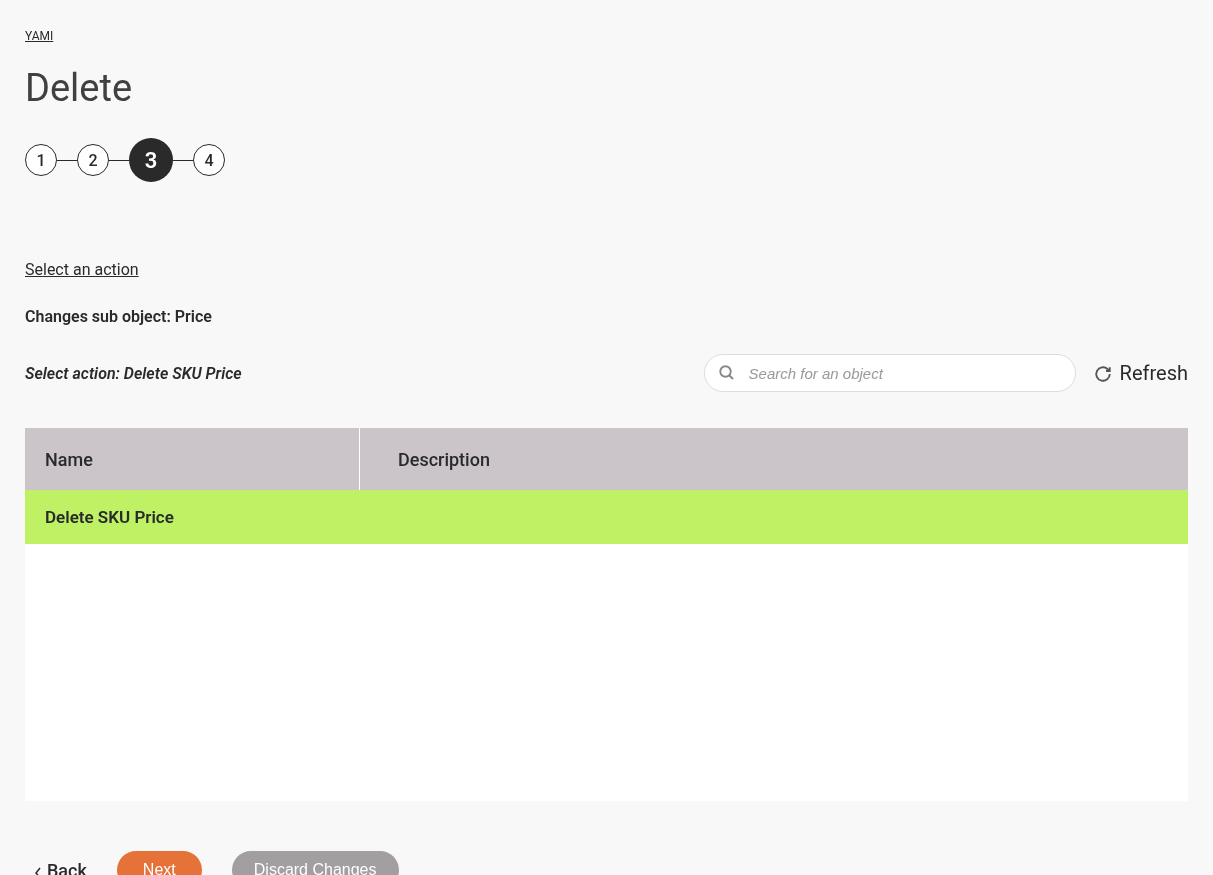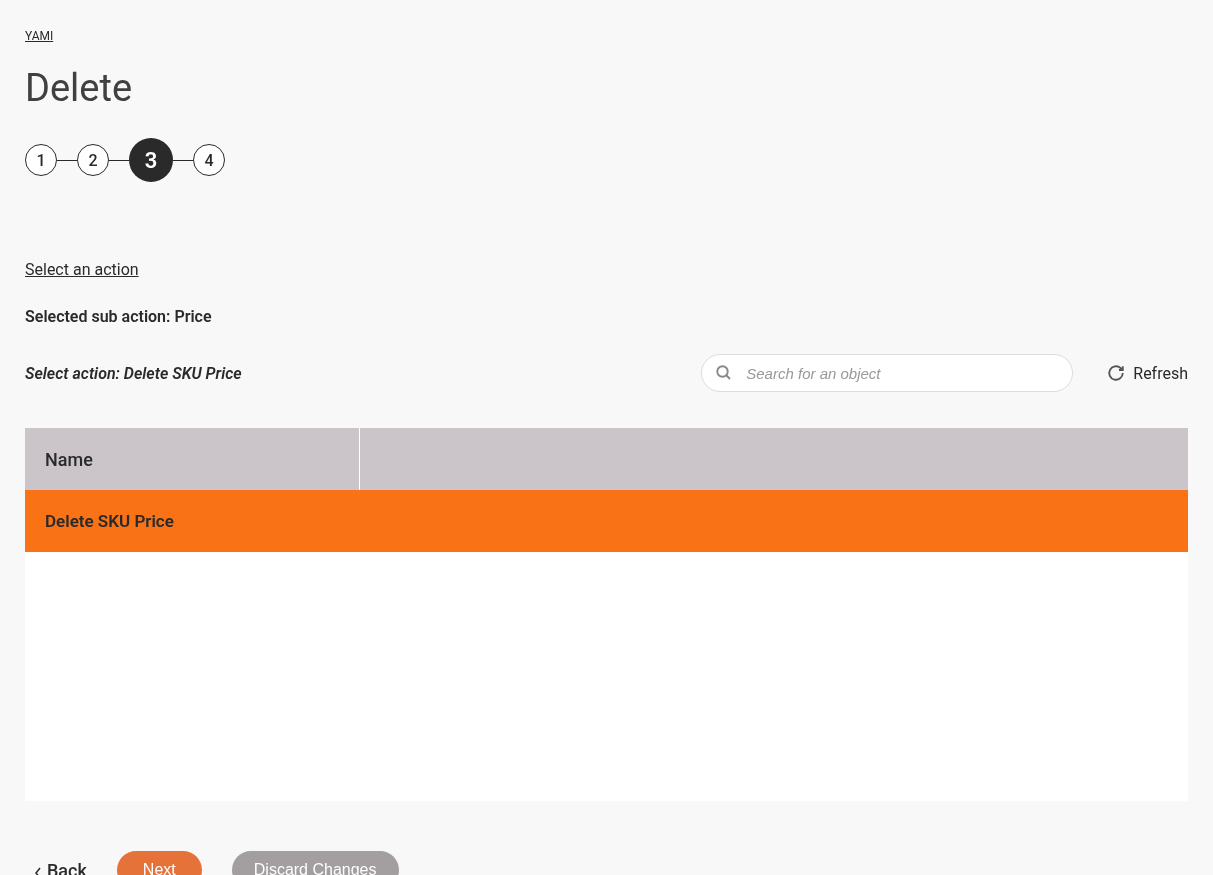--- a/index.html
+++ b/index.html
@@ -81,21 +81,21 @@
     }
     .selected-action {
       font-size: 16px;
       font-weight: 600;
       color: #2a2a2a;
       font-style: italic;
     }
     .search-refresh {
       display: flex;
       align-items: center;
-      gap: 34px;
+      gap: 18px;
     }
     .search-box {
       position: relative;
       width: 372px;
     }
     .search-box input {
       width: 100%;
       height: 38px;
       border: 1px solid #ddd;
       border-radius: 19px;
@@ -117,21 +117,21 @@
       transform: translateY(-50%);
       width: 18px;
       height: 18px;
       color: #888;
     }
     .refresh-btn {
       display: flex;
       align-items: center;
       gap: 8px;
       cursor: pointer;
-      font-size: 16px;
+      font-size: 20px;
       color: #2a2a2a;
     }
     .refresh-icon {
       width: 18px;
       height: 18px;
       color: #555;
     }
     .table-container {
       margin-top: 36px;
       background: #fff;
@@ -157,22 +157,22 @@
       flex: 1;
       padding: 0 20px;
       display: flex;
       align-items: center;
       font-size: 18px;
       font-weight: 500;
       color: #2a2a2a;
     }
     .table-row {
       display: flex;
-      background: #f97316;
-      height: 62px;
+      background: #bef264;
+      height: 54px;
       cursor: pointer;
     }
     .table-row .col-name,
     .table-row .col-desc {
       font-weight: 600;
       font-size: 17px;
       border-right: none;
     }
     .footer-buttons {
       display: flex;
@@ -229,21 +229,21 @@
   <div class="step-line"></div>
   <div class="step">2</div>
   <div class="step-line"></div>
   <div class="step active">3</div>
   <div class="step-line"></div>
   <div class="step">4</div>
 </div>
 
 <div class="instruction">Select an action</div>
 
-<div class="selected-info">Selected sub action: Price</div>
+<div class="selected-info">Changes sub object: Price</div>
 
 <div class="action-row">
   <div class="selected-action">Select action: Delete SKU Price</div>
   <div class="search-refresh">
     <div class="search-box">
       <span class="search-icon">
         <svg viewBox="0 0 24 24" fill="none" stroke="currentColor" stroke-width="2.5">
           <circle cx="10" cy="10" r="7"></circle>
           <line x1="20" y1="20" x2="15" y2="15"></line>
         </svg>
@@ -258,20 +258,21 @@
         </svg>
       </span>
       <span>Refresh</span>
     </div>
   </div>
 </div>
 
 <div class="table-container">
   <div class="table-header">
     <div class="col-name">Name</div>
+    <div class="col-desc">Description</div>
   </div>
   <div class="table-row">
     <div class="col-name">Delete SKU Price</div>
   </div>
 </div>
 
 <div class="footer-buttons">
   <div class="back-btn">
     <span class="chevron-left">
       <svg viewBox="0 0 10 14" fill="none" stroke="currentColor" stroke-width="1.5">

